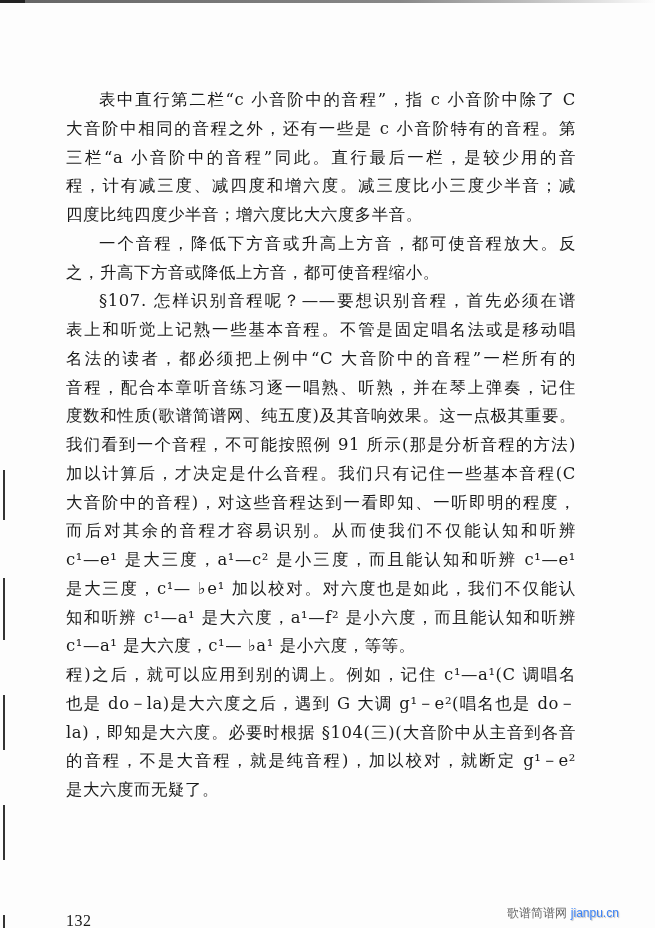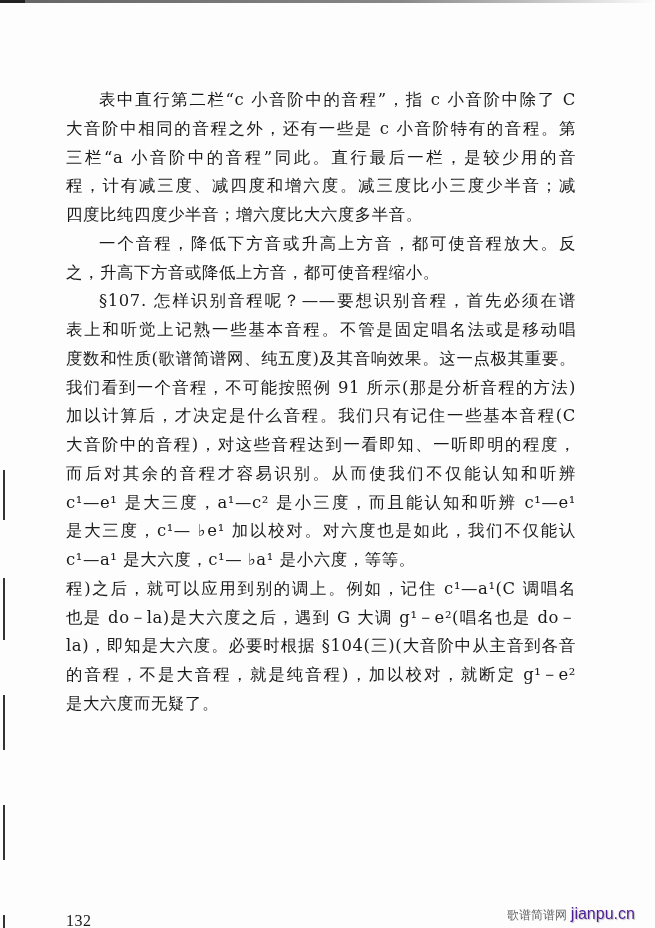--- a/index.html
+++ b/index.html
@@ -61,23 +61,23 @@
   }
   .watermark {
     position: absolute;
     left: 507px;
     top: 905px;
     font-size: 12px;
     color: #666;
     font-family: "DejaVu Sans", sans-serif;
   }
   .watermark .wm-url {
-    color: #4c1d95;
+    color: #3b82f6;
     font-family: "Liberation Sans", sans-serif;
-    font-size: 16px;
+    font-size: 12px;
     text-shadow: 1px 1px 1px #bbb;
   }
 </style>
 </head>
 <body>
 
 <div class="page">
   <div class="top-rule"></div>
 
   <div class="margin-mark" style="top:470px;height:50px;"></div>
@@ -97,27 +97,30 @@
     </div>
 
     <div>
       <div class="line indent">一个音程，降低下方音或升高上方音，都可使音程放大。反</div>
       <div class="line last">之，升高下方音或降低上方音，都可使音程缩小。</div>
     </div>
 
     <div>
       <div class="line indent">§107. 怎样识别音程呢？——要想识别音程，首先必须在谱</div>
       <div class="line">表上和听觉上记熟一些基本音程。不管是固定唱名法或是移动唱</div>
+      <div class="line">名法的读者，都必须把上例中“C 大音阶中的音程”一栏所有的</div>
+      <div class="line">音程，配合本章听音练习逐一唱熟、听熟，并在琴上弹奏，记住</div>
       <div class="line">度数和性质(歌谱简谱网、纯五度)及其音响效果。这一点极其重要。</div>
       <div class="line">我们看到一个音程，不可能按照例 91 所示(那是分析音程的方法)</div>
       <div class="line">加以计算后，才决定是什么音程。我们只有记住一些基本音程(C</div>
       <div class="line">大音阶中的音程)，对这些音程达到一看即知、一听即明的程度，</div>
       <div class="line">而后对其余的音程才容易识别。从而使我们不仅能认知和听辨</div>
       <div class="line">c¹—e¹ 是大三度，a¹—c² 是小三度，而且能认知和听辨 c¹—e¹</div>
       <div class="line">是大三度，c¹— ♭e¹ 加以校对。对六度也是如此，我们不仅能认</div>
+      <div class="line">知和听辨 c¹—a¹ 是大六度，a¹—f² 是小六度，而且能认知和听辨</div>
       <div class="line last">c¹—a¹ 是大六度，c¹— ♭a¹ 是小六度，等等。</div>
     </div>
 
     <div>
       <div class="line">程)之后，就可以应用到别的调上。例如，记住 c¹—a¹(C 调唱名</div>
       <div class="line">也是 do－la)是大六度之后，遇到 G 大调 g¹－e²(唱名也是 do－</div>
       <div class="line">la)，即知是大六度。必要时根据 §104(三)(大音阶中从主音到各音</div>
       <div class="line">的音程，不是大音程，就是纯音程)，加以校对，就断定 g¹－e²</div>
       <div class="line last">是大六度而无疑了。</div>
     </div>

